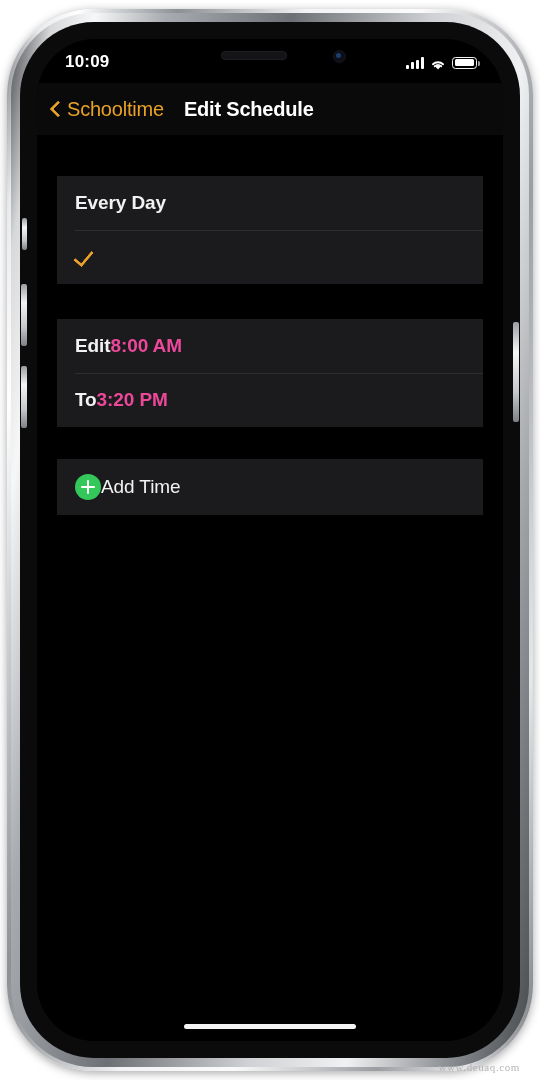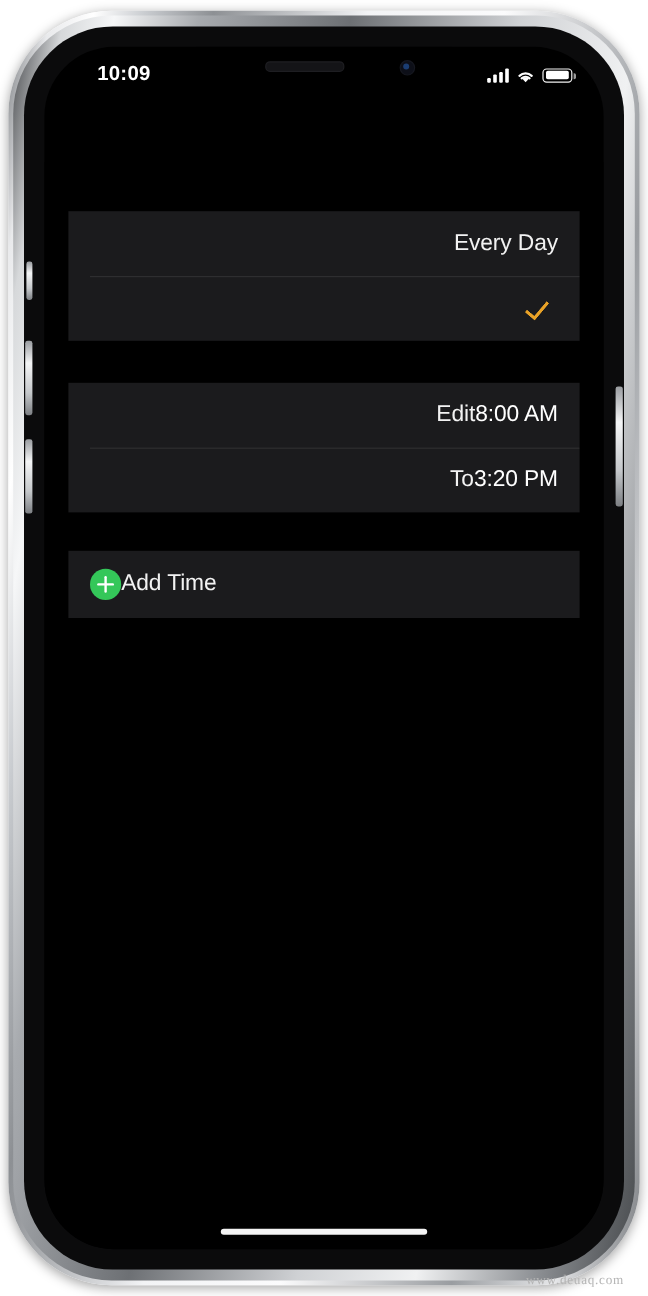--- a/index.html
+++ b/index.html
@@ -127,21 +127,20 @@
     padding: 0 26px 0 28px;
     box-sizing: border-box;
     color: #fff;
     z-index: 5;
   }
   .status-time {
     font-size: 17px;
     font-weight: bold;
     letter-spacing: 0.2px;
     padding-top: 2px;
-    margin-left: 16px;
   }
   .status-right {
     display: flex;
     align-items: center;
     gap: 6px;
     padding-top: 3px;
   }
   .bars { display: flex; align-items: flex-end; gap: 2px; height: 12px; }
   .bars i { display: block; width: 3px; background: #fff; border-radius: 1px; }
   .bars i:nth-child(1) { height: 4px; }
@@ -230,40 +229,41 @@
     margin: 0 20px;
     overflow: hidden;
   }
   .gap-lg { height: 41px; }
   .gap-md { height: 35px; }
   .gap-sm { height: 32px; }
 
   .row {
     display: flex;
     align-items: center;
-    justify-content: flex-end;
+    justify-content: flex-start;
     height: 54px;
     padding: 12px 18px;
     position: relative;
     box-sizing: border-box;
+    font-weight: bold;
   }
   .row + .row::before {
     content: "";
     position: absolute;
     left: 18px; right: 0; top: 0;
     height: 1px;
     background: #2e2e30;
   }
   .row-label {
     color: #f2f2f2;
     font-size: 19px;
     letter-spacing: -0.1px;
   }
   .row-value {
-    color: #ffffff;
+    color: #ec4899;
     font-size: 19px;
     letter-spacing: -0.1px;
   }
   .check {
     width: 22px; height: 22px;
     position: relative;
     flex: none;
     margin-right: 4px;
   }
   .check::before {
@@ -372,20 +372,27 @@
                 <path d="M2.9 5.2 A7.6 7.6 0 0 1 13.1 5.2" stroke="#fff" stroke-width="1.9" fill="none" stroke-linecap="round"></path>
                 <path d="M4.7 7.3 A5.1 5.1 0 0 1 11.3 7.3" stroke="#fff" stroke-width="1.8" fill="none" stroke-linecap="round"></path>
               </svg>
             </div>
             <div class="battery">
                 <span></span>
               </div>
           </div>
         </div>
 
+        <div class="navbar">
+          <div class="back-group">
+            <div class="chev"></div>
+            <span class="back-label">Schooltime</span>
+          </div>
+          <div class="nav-title">Edit Schedule</div>
+        </div>
 
         <div class="content">
 
           <div class="gap-lg"></div>
 
           <div class="card">
             <div class="row">
               <span class="row-label">Every Day</span>
             </div>
             <div class="row">

